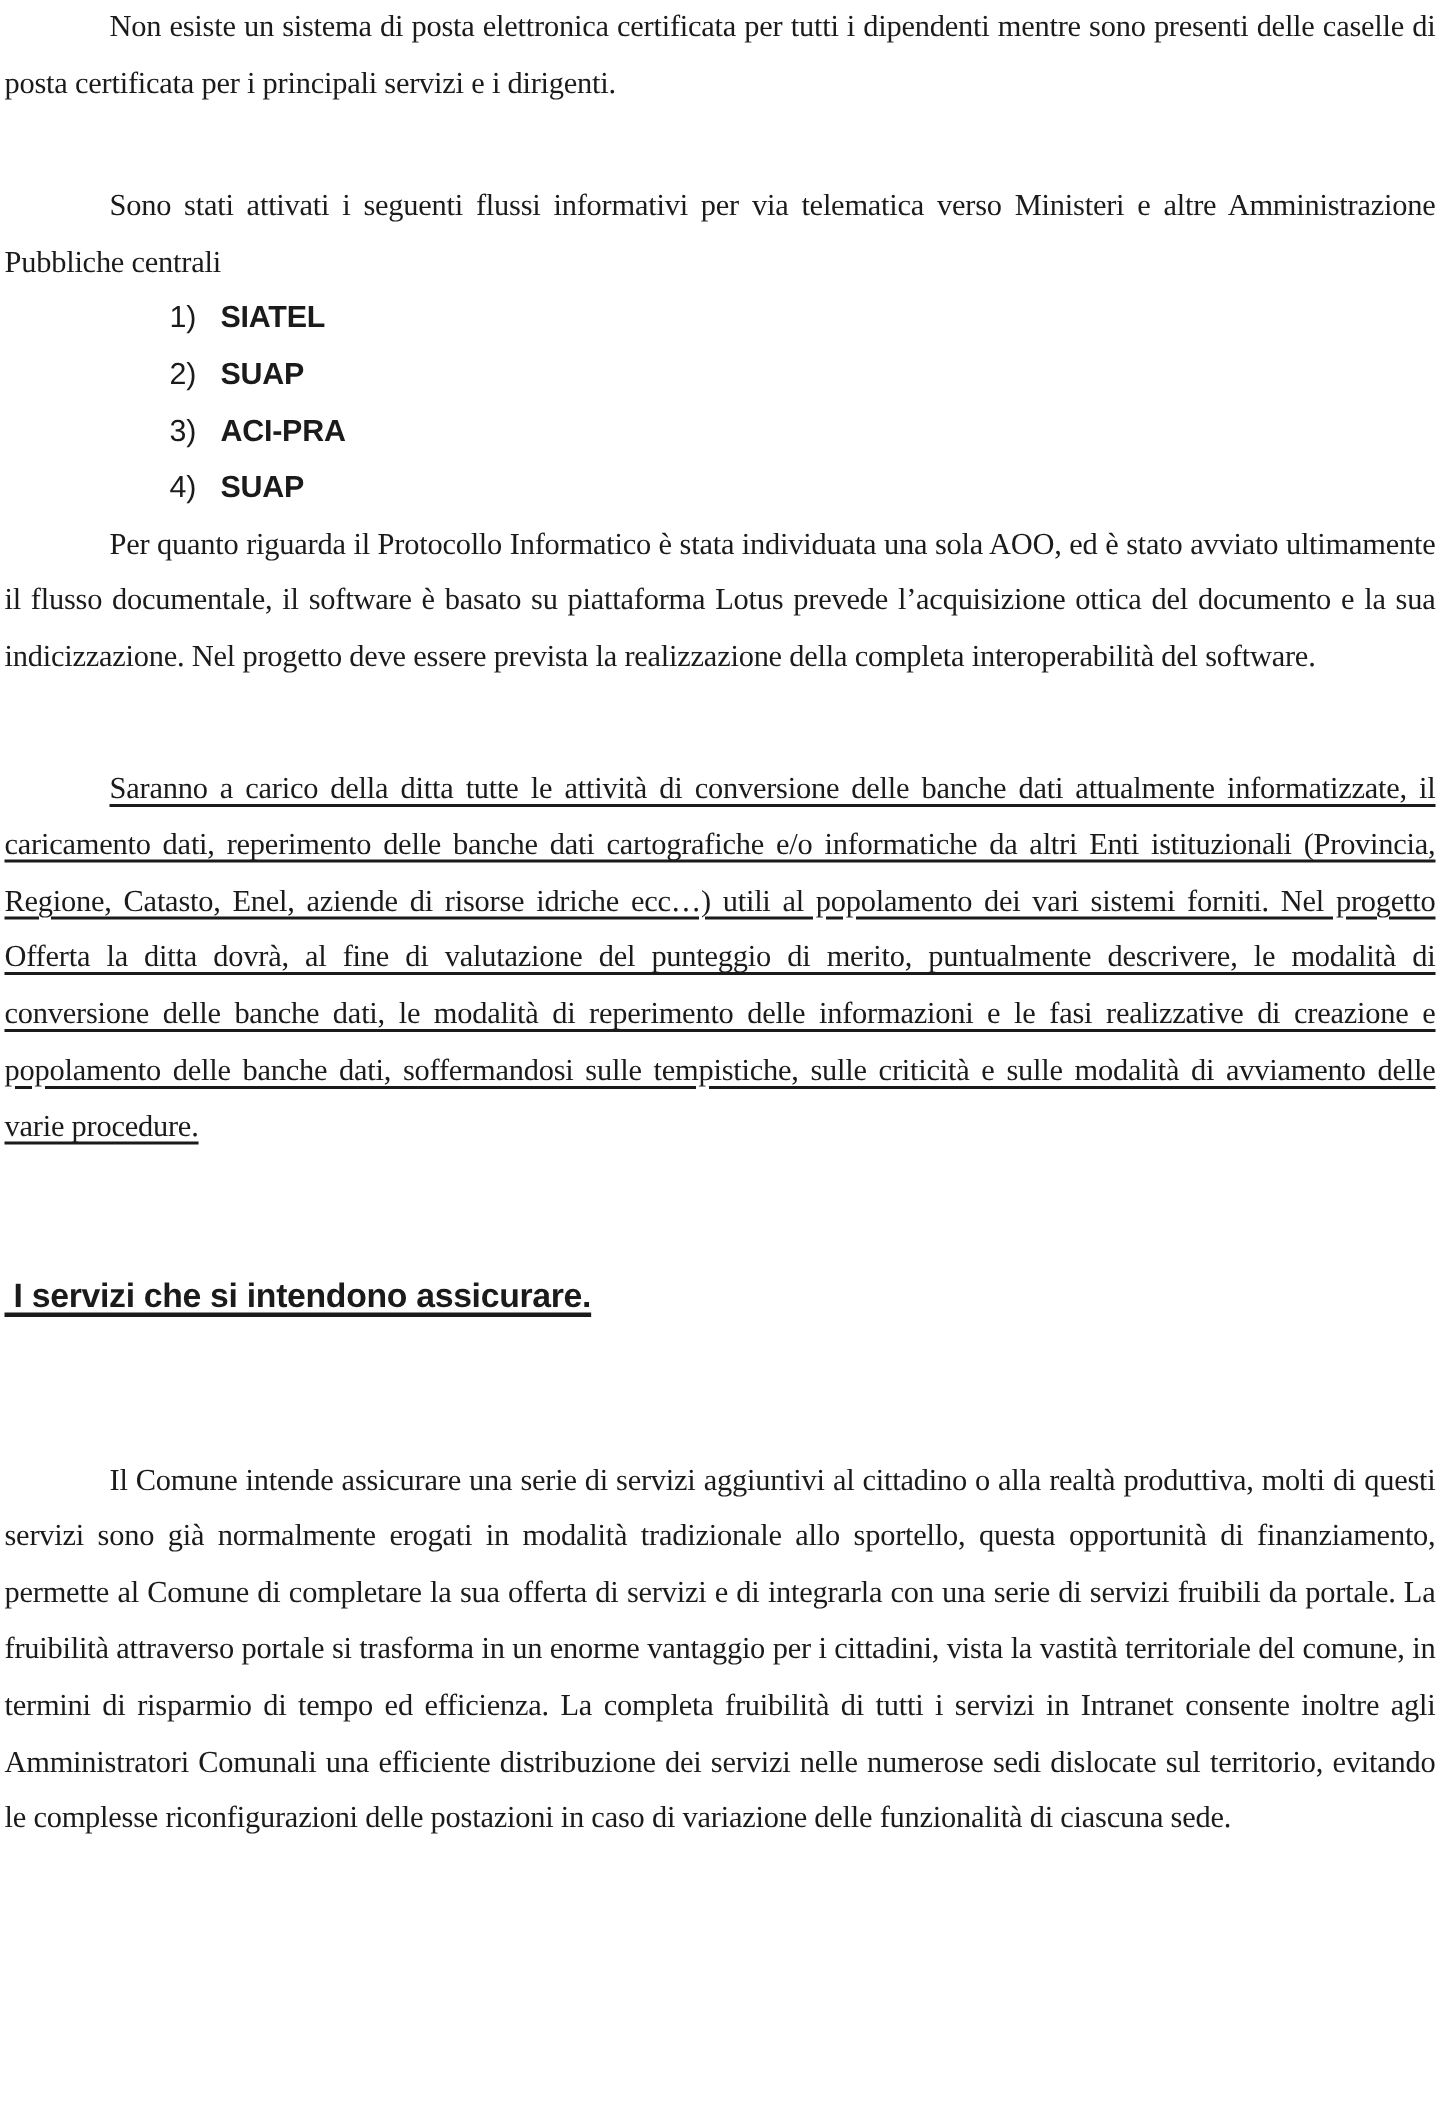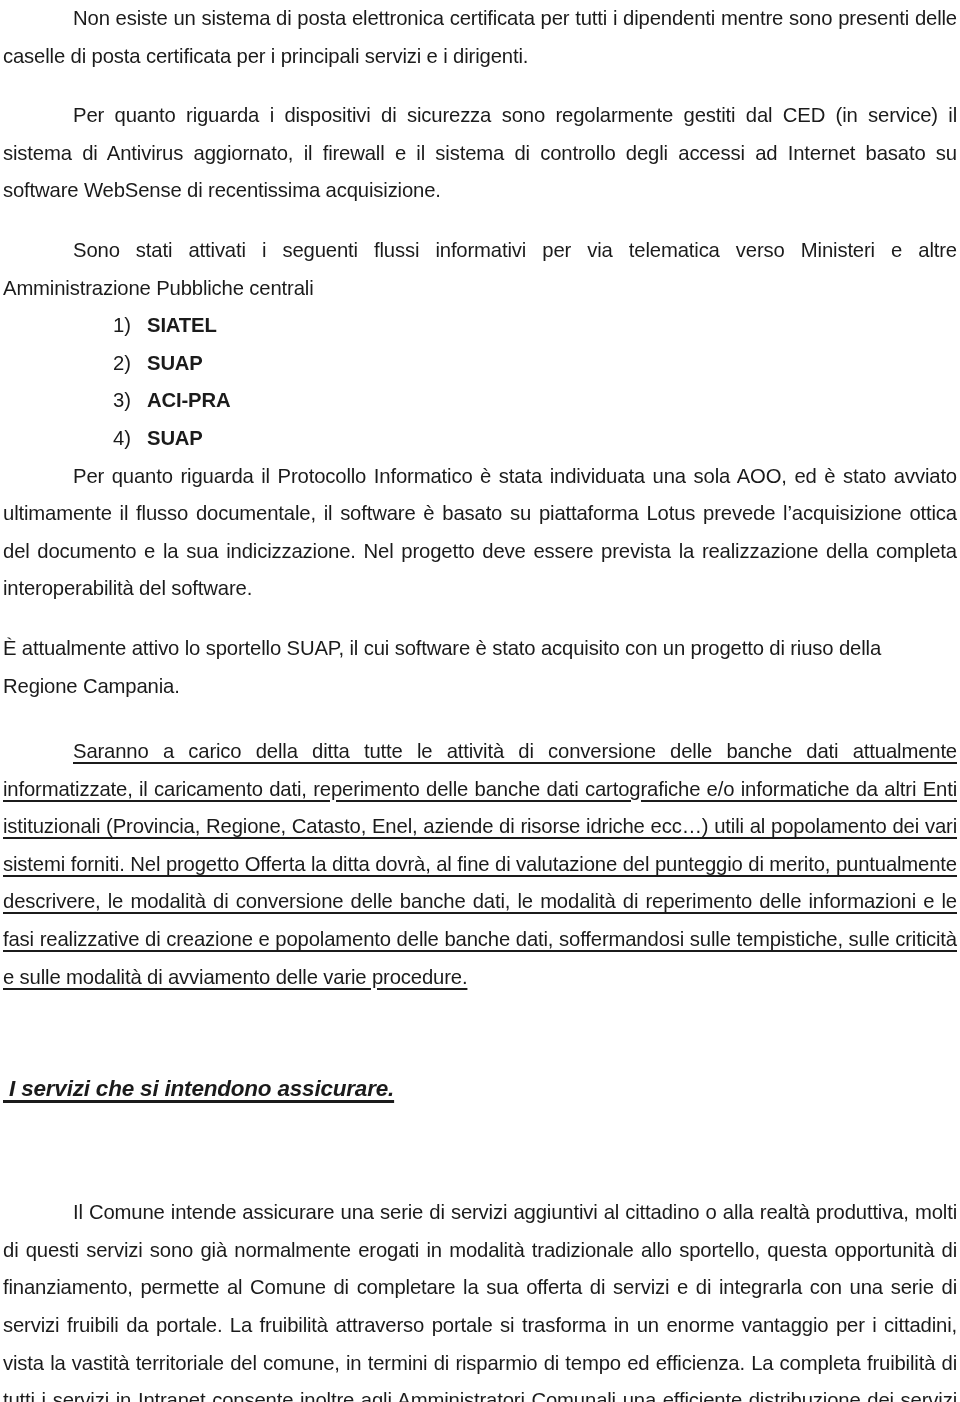--- a/index.html
+++ b/index.html
@@ -27,20 +27,21 @@
     line-height: 37.6px;
     letter-spacing: -0.15px;
   }
   p.para {
     margin: 0;
     text-align: justify;
     text-justify: inter-word;
   }
   p.para.indent {
     text-indent: 70px;
+    font-family: Liberation Serif, serif;
   }
   p.para.flush {
     text-align: left;
     text-indent: 0;
   }
   p.para.underlined {
     text-decoration: underline;
     text-decoration-thickness: 1.5px;
     text-underline-offset: 4px;
     margin-top: 28px;
@@ -73,42 +74,40 @@
   h2.heading {
     margin: 0;
     font-size: 22.5px;
     line-height: 30px;
     font-weight: bold;
     text-decoration: underline;
     text-decoration-thickness: 2.5px;
     text-underline-offset: 4px;
     letter-spacing: -0.2px;
     white-space: pre;
-    font-style: italic;
   }
   .clip-bottom {
     position: absolute;
     left: 0;
     right: 0;
     bottom: 0;
     height: 0;
   }
 </style>
 </head>
 <body>
 
 <div class="page">
 
   <div class="doc-body">
 
     <p class="para indent">Non esiste un sistema di posta elettronica certificata per tutti i dipendenti mentre sono presenti delle caselle di posta certificata per i principali servizi e i dirigenti.</p>
 
     <div class="spacer-sm"></div>
 
-    <p class="para indent">Per quanto riguarda i dispositivi di sicurezza sono regolarmente gestiti dal CED (in service) il sistema di Antivirus aggiornato, il firewall e il sistema di controllo degli accessi ad Internet basato su software WebSense di recentissima acquisizione.</p>
 
     <div class="spacer-sm"></div>
 
     <p class="para indent">Sono stati attivati i seguenti flussi informativi per via telematica verso Ministeri e altre Amministrazione Pubbliche centrali</p>
 
     <ol class="flux-list">
       <li>
         <span class="num">1)</span>
         <span class="item-label">SIATEL</span>
       </li>
@@ -123,21 +122,20 @@
       <li>
         <span class="num">4)</span>
         <span class="item-label">SUAP</span>
       </li>
     </ol>
 
     <p class="para indent">Per quanto riguarda il Protocollo Informatico è stata individuata una sola AOO, ed è stato avviato ultimamente il flusso documentale, il software è basato su piattaforma Lotus prevede l’acquisizione ottica del documento e la sua indicizzazione. Nel progetto deve essere prevista la realizzazione della completa interoperabilità del software.</p>
 
     <div class="spacer-sm"></div>
 
-    <p class="para flush">È attualmente attivo lo sportello SUAP, il cui software è stato acquisito con un progetto di riuso della Regione Campania.</p>
 
     <p class="para indent underlined">Saranno a carico della ditta tutte le attività di conversione delle banche dati attualmente informatizzate, il caricamento dati, reperimento delle banche dati cartografiche e/o informatiche da altri Enti istituzionali (Provincia, Regione, Catasto, Enel, aziende di risorse idriche ecc…) utili al popolamento dei vari sistemi forniti. Nel progetto Offerta la ditta dovrà, al fine di valutazione del punteggio di merito, puntualmente descrivere, le modalità di conversione delle banche dati,  le modalità di reperimento delle informazioni e le fasi realizzative di creazione e popolamento delle banche dati, soffermandosi sulle tempistiche, sulle criticità e sulle modalità di avviamento delle varie procedure.</p>
 
     <div class="spacer-xl"></div>
 
     <h2 class="heading"> I servizi che si intendono assicurare.</h2>
 
     <div class="spacer-lg"></div>
 
 

